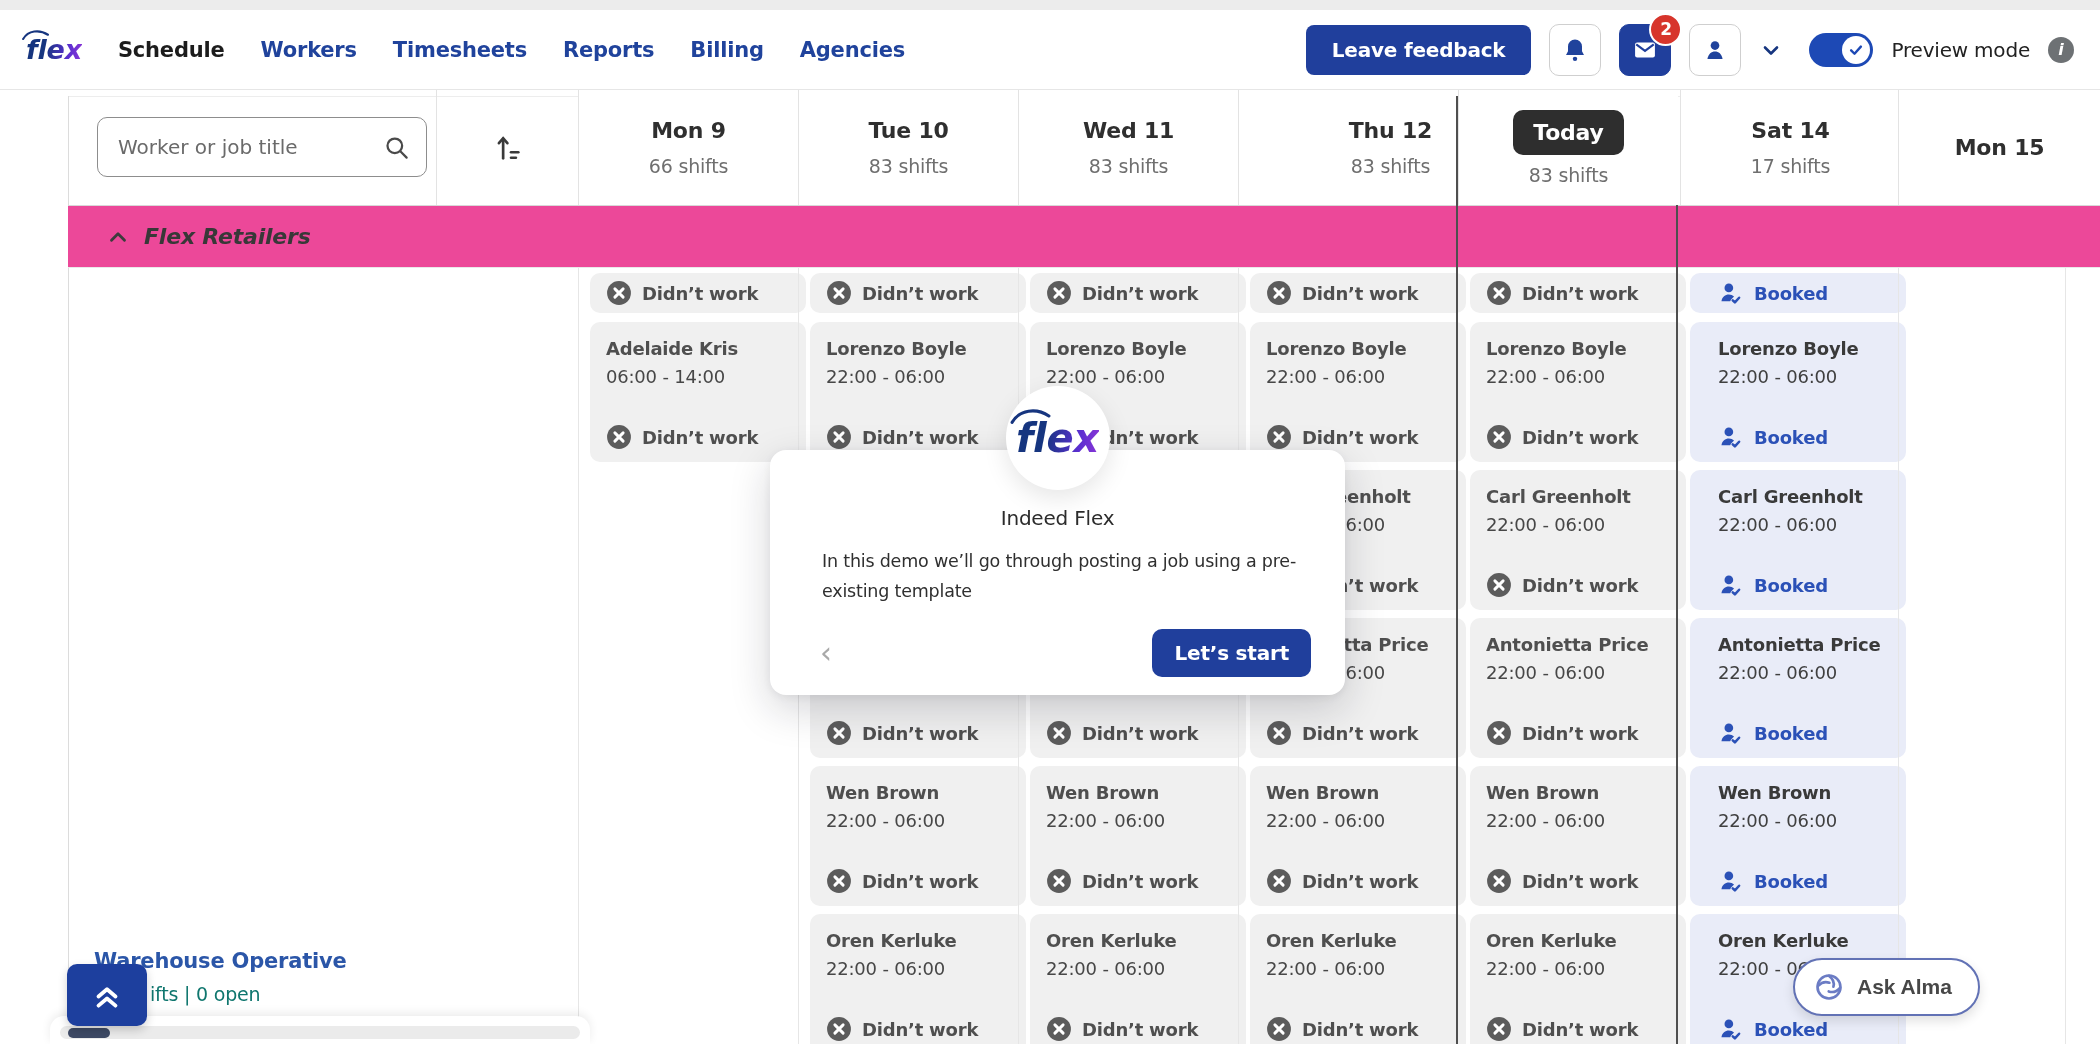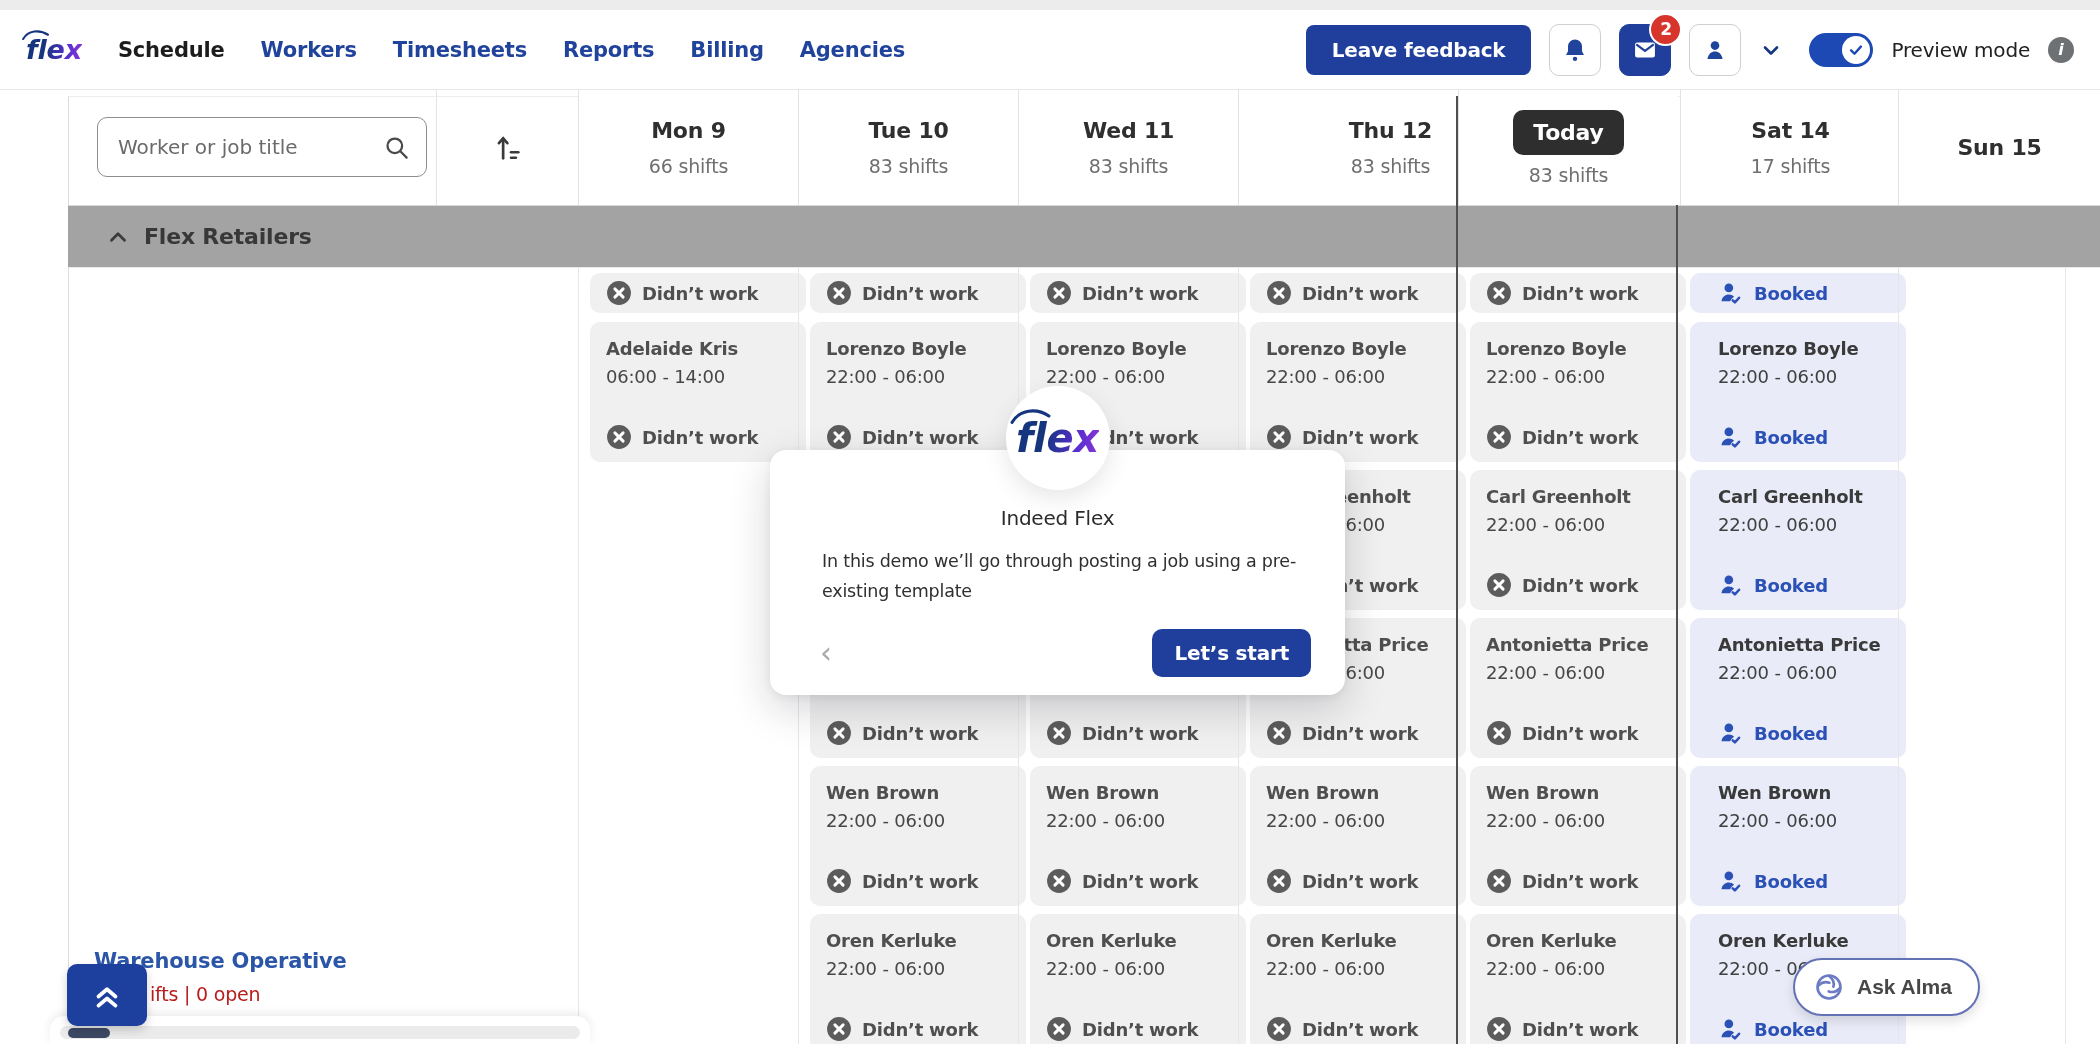--- a/index.html
+++ b/index.html
@@ -42,22 +42,22 @@
   .search-box input{border:none;outline:none;flex:1;font-family:inherit;font-size:20px;color:#333;background:transparent;}
   .search-box input::placeholder{color:#6a6a6a;}
   .sort-cell{position:absolute;left:436px;top:0;width:142px;height:115px;border-left:1px solid #e3e3e3;
        display:flex;align-items:center;justify-content:center;cursor:pointer;}
   .day-cell{position:absolute;top:0;height:115px;border-left:1px solid #e3e3e3;box-sizing:border-box;
        display:flex;flex-direction:column;align-items:center;justify-content:center;cursor:pointer;background:#fff;z-index:3;}
   .day-label{font-size:22px;font-weight:bold;color:#2f2f2f;}
   .day-shifts{font-size:19px;color:#6f6f6f;margin-top:12px;}
   .today-pill{background:#2e2e2e;color:#fff;font-size:22px;font-weight:bold;padding:10px 20px;border-radius:10px;}
   .day-cell.is-today .day-shifts{margin-top:9px;}
-  .band{position:absolute;top:115px;left:68px;right:0;height:63px;background:#a3a3a3;border-top:1px solid #d8d8d8;
-       border-bottom:1px solid #e9e9e9;display:flex;align-items:center;padding-left:37px;box-sizing:border-box;gap:13px;z-index:3;}
+  .band{position:absolute;top:115px;left:68px;right:0;height:63px;background:#ec4899;border-top:1px solid #d8d8d8;
+       border-bottom:1px solid #e9e9e9;display:flex;align-items:center;padding-left:37px;box-sizing:border-box;gap:13px;z-index:3;font-style:italic;}
   .band-title{font-size:22px;font-weight:bold;color:#383838;}
   .vline{position:absolute;width:1px;background:#e6e6e6;bottom:0;z-index:2;}
   .vline-dark{position:absolute;width:2px;background:#4f4f4f;bottom:0;z-index:4;}
   
   .col{position:absolute;top:178px;width:216px;z-index:1;}
   .chip{height:40px;margin:5px 0 9px 0;border-radius:10px;background:#f0f0f0;display:flex;align-items:center;
         gap:10px;padding-left:16px;cursor:pointer;}
   .card{height:140px;margin-bottom:8px;border-radius:10px;background:#f0f0f0;box-sizing:border-box;
         padding:16px 16px 12px 16px;display:flex;flex-direction:column;cursor:pointer;}
   .card .name{font-size:18px;font-weight:bold;color:#4f4f4f;white-space:nowrap;}
@@ -76,21 +76,21 @@
        background:#fff;box-shadow:0 8px 24px rgba(0,0,0,0.10);display:flex;align-items:center;justify-content:center;}
   .modal-logo .flex-logo{font-size:40px;}
   .modal-title{text-align:center;margin-top:56px;font-size:20px;color:#2c2c2c;}
   .modal-body{margin:16px 48px 0 52px;font-size:17.5px;line-height:30px;color:#2f2f2f;}
   .modal-footer{position:absolute;left:50px;right:34px;bottom:18px;display:flex;align-items:center;justify-content:space-between;}
   .back-chev{color:#a9a9a9;font-size:30px;line-height:1;cursor:pointer;}
   .start-btn{background:#203f9c;color:#fff;font-family:inherit;font-size:20px;font-weight:bold;border:none;
        border-radius:10px;padding:12px 22px;cursor:pointer;letter-spacing:-0.2px;}
   
   .job-link{position:absolute;left:94px;top:859px;font-size:21px;font-weight:bold;color:#2b56a8;z-index:11;cursor:pointer;text-decoration:none;}
-  .job-meta{position:absolute;left:150px;top:893px;font-size:19px;color:#b91c1c;z-index:11;}
+  .job-meta{position:absolute;left:150px;top:893px;font-size:19px;color:#0f766e;z-index:11;}
   .collapse-all{position:absolute;left:67px;top:874px;width:80px;height:62px;background:#1d3f9e;border:none;border-radius:10px;
        display:flex;align-items:center;justify-content:center;cursor:pointer;z-index:12;box-shadow:0 4px 10px rgba(0,0,0,0.18);}
   .hscroll{position:absolute;left:50px;top:926px;width:540px;height:28px;background:#fff;border-radius:14px 14px 0 0;
        box-shadow:0 -3px 10px rgba(0,0,0,0.08);z-index:11;}
   .hscroll .track{position:absolute;left:10px;right:10px;top:10px;height:13px;background:#ebebeb;border-radius:7px;cursor:pointer;}
   .hscroll .thumb{position:absolute;left:8px;top:1.5px;width:42px;height:10px;background:#3e4a65;border-radius:5px;cursor:grab;}
   .ask-alma{position:absolute;left:1793px;top:868px;height:58px;background:#fff;border:2px solid #6272b5;border-radius:29px;
        display:flex;align-items:center;gap:12px;padding:0 26px 0 18px;cursor:pointer;z-index:12;box-shadow:0 5px 12px rgba(0,0,0,0.12);}
   .ask-alma span{font-size:21px;font-weight:bold;color:#474747;}
 </style>
@@ -248,21 +248,21 @@
       </div>
       <div class="day-cell is-today" style="left: 1458px; width: 220px;">
         <div class="today-pill">Today</div>
         <div class="day-shifts">83 shifts</div>
       </div>
       <div class="day-cell" style="left: 1652px; width: 220px; margin-left: 28px;">
         <div class="day-label">Sat 14</div>
         <div class="day-shifts">17 shifts</div>
       </div>
       <div class="day-cell" style="left: 1898px; width: 202px;">
-        <div class="day-label">Sun 15</div>
+        <div class="day-label">Mon 15</div>
       </div>
       <div class="vline" style="left: 578px; top: 178px;"></div>
       <div class="vline" style="left: 798px; top: 178px;"></div>
       <div class="vline" style="left: 1018px; top: 178px;"></div>
       <div class="vline" style="left: 1238px; top: 178px;"></div>
       <div class="vline" style="left: 1898px; top: 178px;"></div>
       <div class="vline" style="left: 2065px; top: 6px;"></div>
       <div class="vline-dark" style="left: 1456px; top: 6px;"></div>
       <div class="vline-dark" style="left: 1676px; top: 115px;"></div>
       <div class="col" style="left: 590px;">

